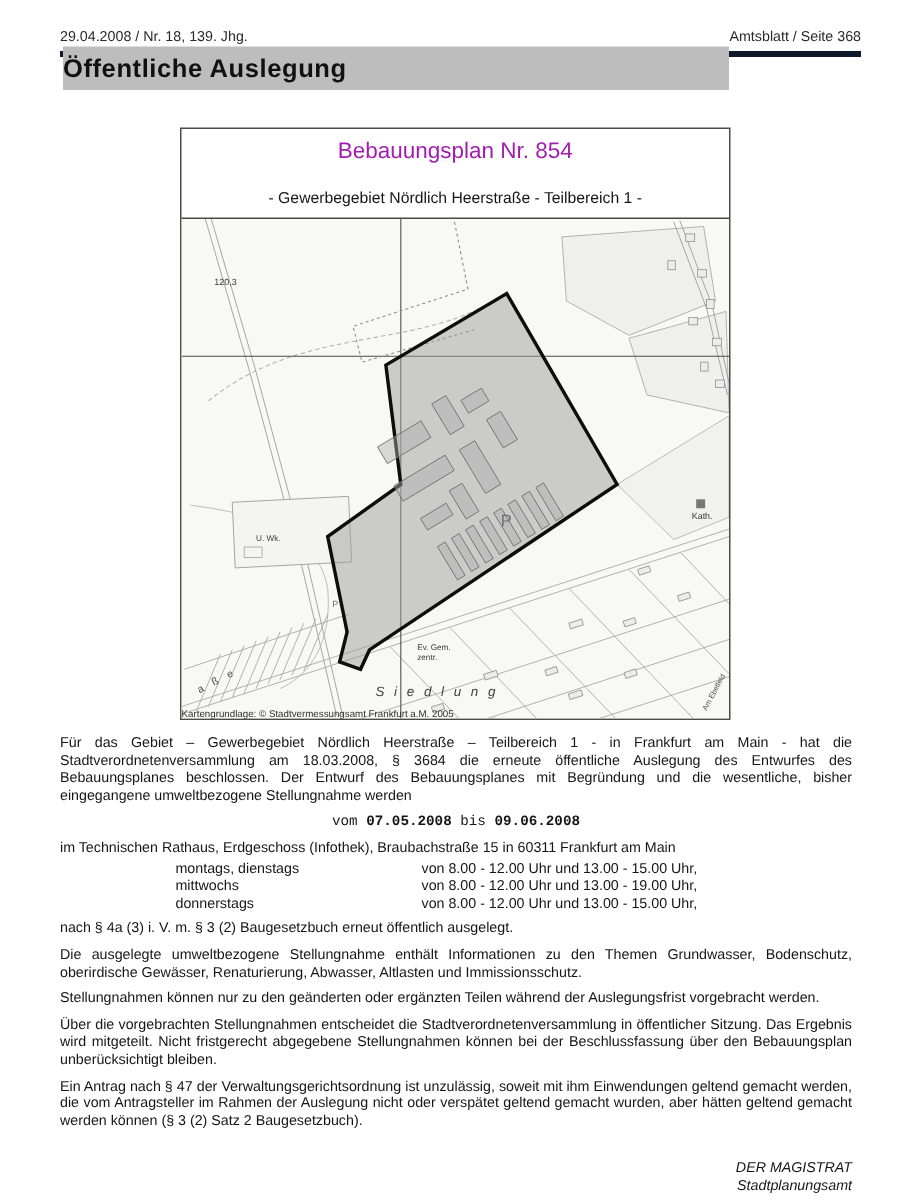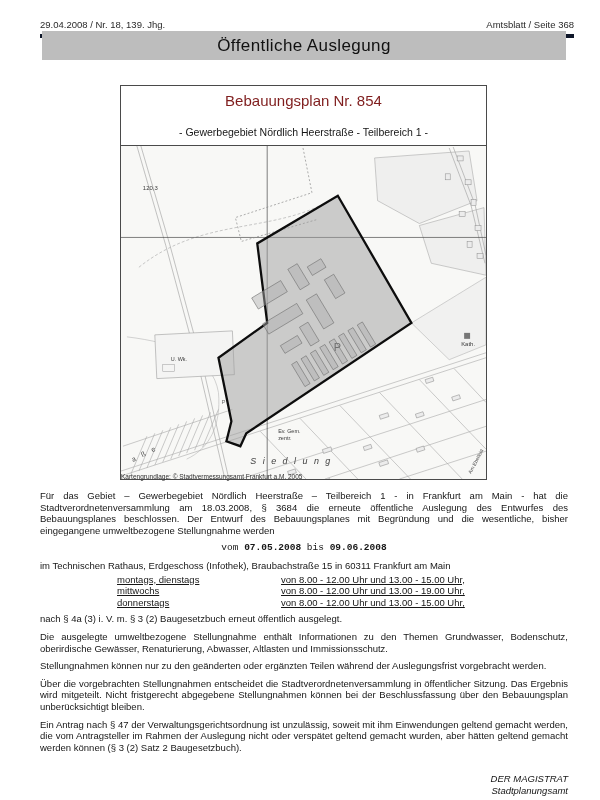--- a/index.html
+++ b/index.html
@@ -4,38 +4,38 @@
 <style>
   html,body{margin:0;padding:0;}
   body{width:600px;height:800px;background:#ffffff;font-family:"Liberation Sans","DejaVu Sans",sans-serif;color:#1c1c1c;}
   .page{position:relative;width:600px;height:800px;overflow:hidden;background:#ffffff;}
 
   .hdr{position:absolute;top:19px;left:40px;width:534px;font-size:9.5px;color:#2a2a2a;
        border-bottom:4px solid #0f172a;padding-bottom:4px;}
   .hdr .hl{float:left;}
   .hdr .hr{float:right;}
 
-  .banner{position:absolute;top:31px;left:42px;width:524px;height:29px;background:#bdbdbd;
-          text-align:center;font-weight:normal;font-size:17px;line-height:29px;color:#111;letter-spacing:.4px;}
+  .banner{position:absolute;top:31px;left:42px;width:444px;height:29px;background:#bdbdbd;
+          font-weight:bold;font-size:17px;line-height:29px;color:#111;letter-spacing:.4px;}
 
   .mapbox{position:absolute;top:85px;left:120px;width:365px;border:1px solid #4a4a4a;background:#fff;}
   .maptitle{text-align:center;padding:6px 2px 7px;border-bottom:1px solid #4a4a4a;}
-  .mt1{font-size:15px;color:#7f1d1d;}
+  .mt1{font-size:15px;color:#a21caf;}
   .mt2{font-size:10.5px;margin-top:17px;color:#161616;}
   .mapsvg{display:block;}
 
   .caption{position:absolute;top:473px;left:121px;font-size:6.5px;color:#2f2f2f;}
 
   .bodytext{position:absolute;top:490px;left:40px;width:528px;font-size:9.5px;line-height:11.6px;color:#161616;}
   .bodytext p{margin:0 0 6px 0;text-align:justify;}
   .dateline{text-align:center;margin:1px 0 6px 0;font-family:Liberation Mono, monospace;}
   .dateline b{font-weight:bold;}
   .loc{margin:0 0 2px 0;}
   .sched{margin:0 0 5px 77px;}
-  .srow{display:grid;grid-template-columns:164px auto;text-decoration:underline;}
+  .srow{display:grid;grid-template-columns:164px auto;}
   .sig{text-align:right;margin-top:20px;line-height:11.6px;font-style:italic;}
 
   svg text{font-family:"Liberation Sans","DejaVu Sans",sans-serif;}
 </style>
 </head>
 <body>
 
 <div class="page">
 
   <div class="hdr">

